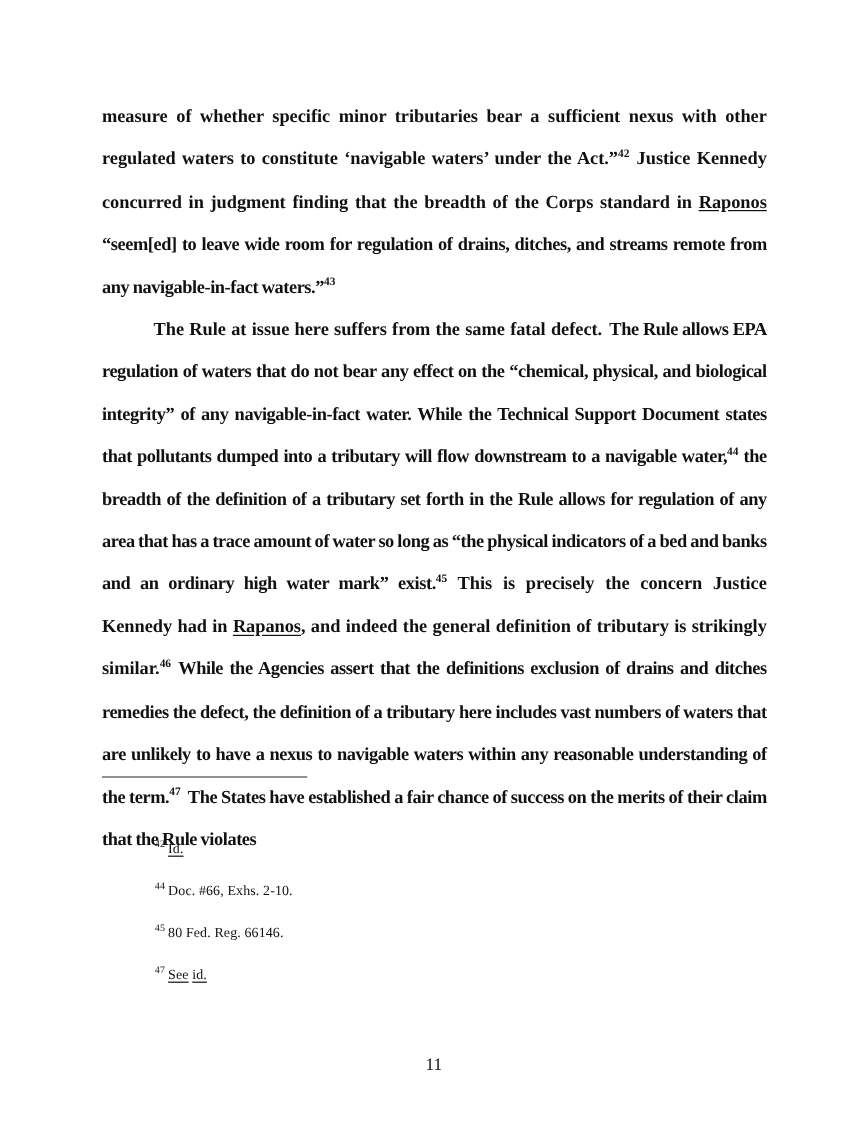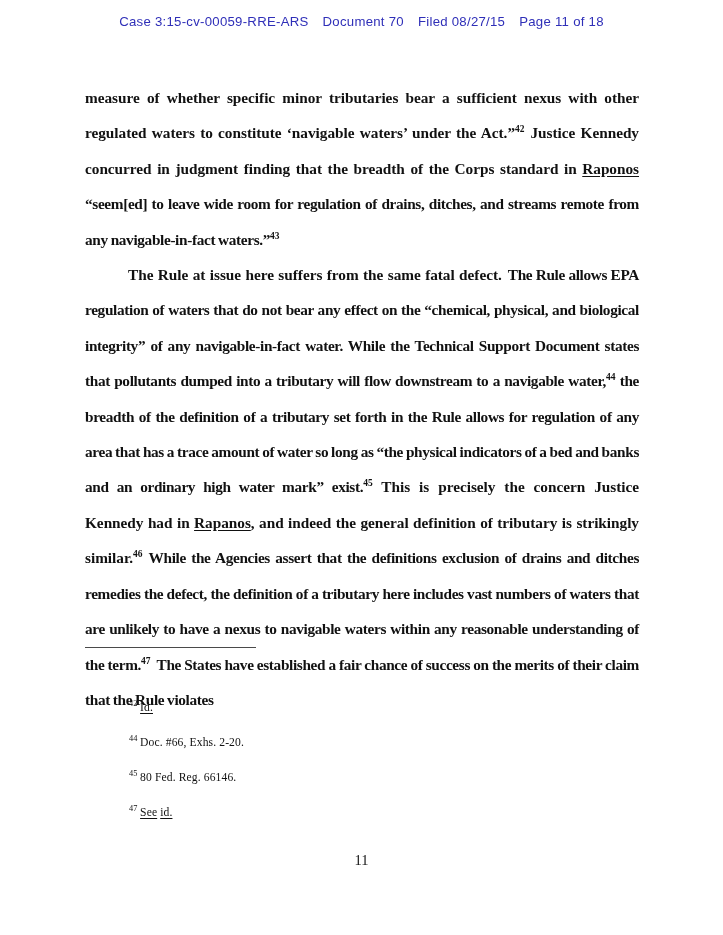--- a/index.html
+++ b/index.html
@@ -98,52 +98,49 @@
     font-size: 0.72em;
     vertical-align: super;
     line-height: 0;
     margin-right: 2.5px;
   }
 
   
   .page-number {
     position: absolute;
     left: 0;
-    top: 852px;
+    top: 880px;
     width: 723px;
     text-align: center;
     font-size: 14.4px;
     color: #111111;
   }
 </style>
 </head>
 <body>
 
 <div id="page">
 
-  <div class="ecf-header">
-    <span class="seg">Case 3:15-cv-00059-RRE-ARS</span><span class="ecf-gap-lg"></span><span class="seg">Document 70</span><span class="ecf-gap-lg"></span><span class="seg">Filed 08/27/15</span><span class="ecf-gap-lg"></span><span class="seg">Page 11 of 18</span>
-  </div>
 
   <div class="body-block">
 
     <p class="para"><span>measure of whether specific minor tributaries bear a sufficient nexus with other regulated waters to constitute ‘navigable waters’ under the Act.”</span><sup class="fn">42</sup><span class="sentgap"></span><span>Justice Kennedy concurred in judgment finding that the breadth of the Corps standard in </span><span class="u">Raponos</span><span class="tight"> “seem[ed] to leave wide room for regulation of drains, ditches, and streams remote from any navigable-in-fact waters.”</span><sup class="fn">43</sup></p>
 
     <p class="para indent"><span>The Rule at issue here suffers from the same fatal defect.</span><span class="sentgap"></span><span class="tight">The Rule allows EPA regulation of waters that do not bear any effect on the “chemical, physical, and biological integrity” of any navigable-in-fact water. While the Technical Support Document states that pollutants dumped into a tributary will flow downstream to a navigable water,</span><sup class="fn">44</sup><span class="tight"> the breadth of the definition of a tributary set forth in the Rule allows for regulation of any area that has a trace amount of water so long as “the physical indicators of a bed and banks and an ordinary high water mark” exist.</span><sup class="fn">45</sup><span> This is precisely the concern Justice Kennedy had in </span><span class="u">Rapanos</span><span>, and indeed the general definition of tributary is strikingly similar.</span><sup class="fn">46</sup><span class="sentgap"></span><span class="tight">While the Agencies assert that the definitions exclusion of drains and ditches remedies the defect, the definition of a tributary here includes vast numbers of waters that are unlikely to have a nexus to navigable waters within any reasonable understanding of the term.</span><sup class="fn">47</sup><span class="sentgap"></span><span class="tight">The States have established a fair chance of success on the merits of their claim that the Rule violates</span></p>
 
   </div>
 
   <div class="fn-rule"></div>
 
   <div class="footnotes">
 
     <p class="fn-item"><sup>42</sup><span class="u">Id.</span></p>
 
 
-    <p class="fn-item"><sup>44</sup><span>Doc. #66, Exhs. 2-20.</span></p>
+    <p class="fn-item"><sup>44</sup><span>Doc. #66, Exhs. 2-10.</span></p>
 
     <p class="fn-item"><sup>45</sup><span>80 Fed. Reg. 66146.</span></p>
 
 
     <p class="fn-item"><sup>47</sup><span class="u">See</span> <span class="u">id.</span></p>
 
   </div>
 
   <div class="page-number">11</div>
 

